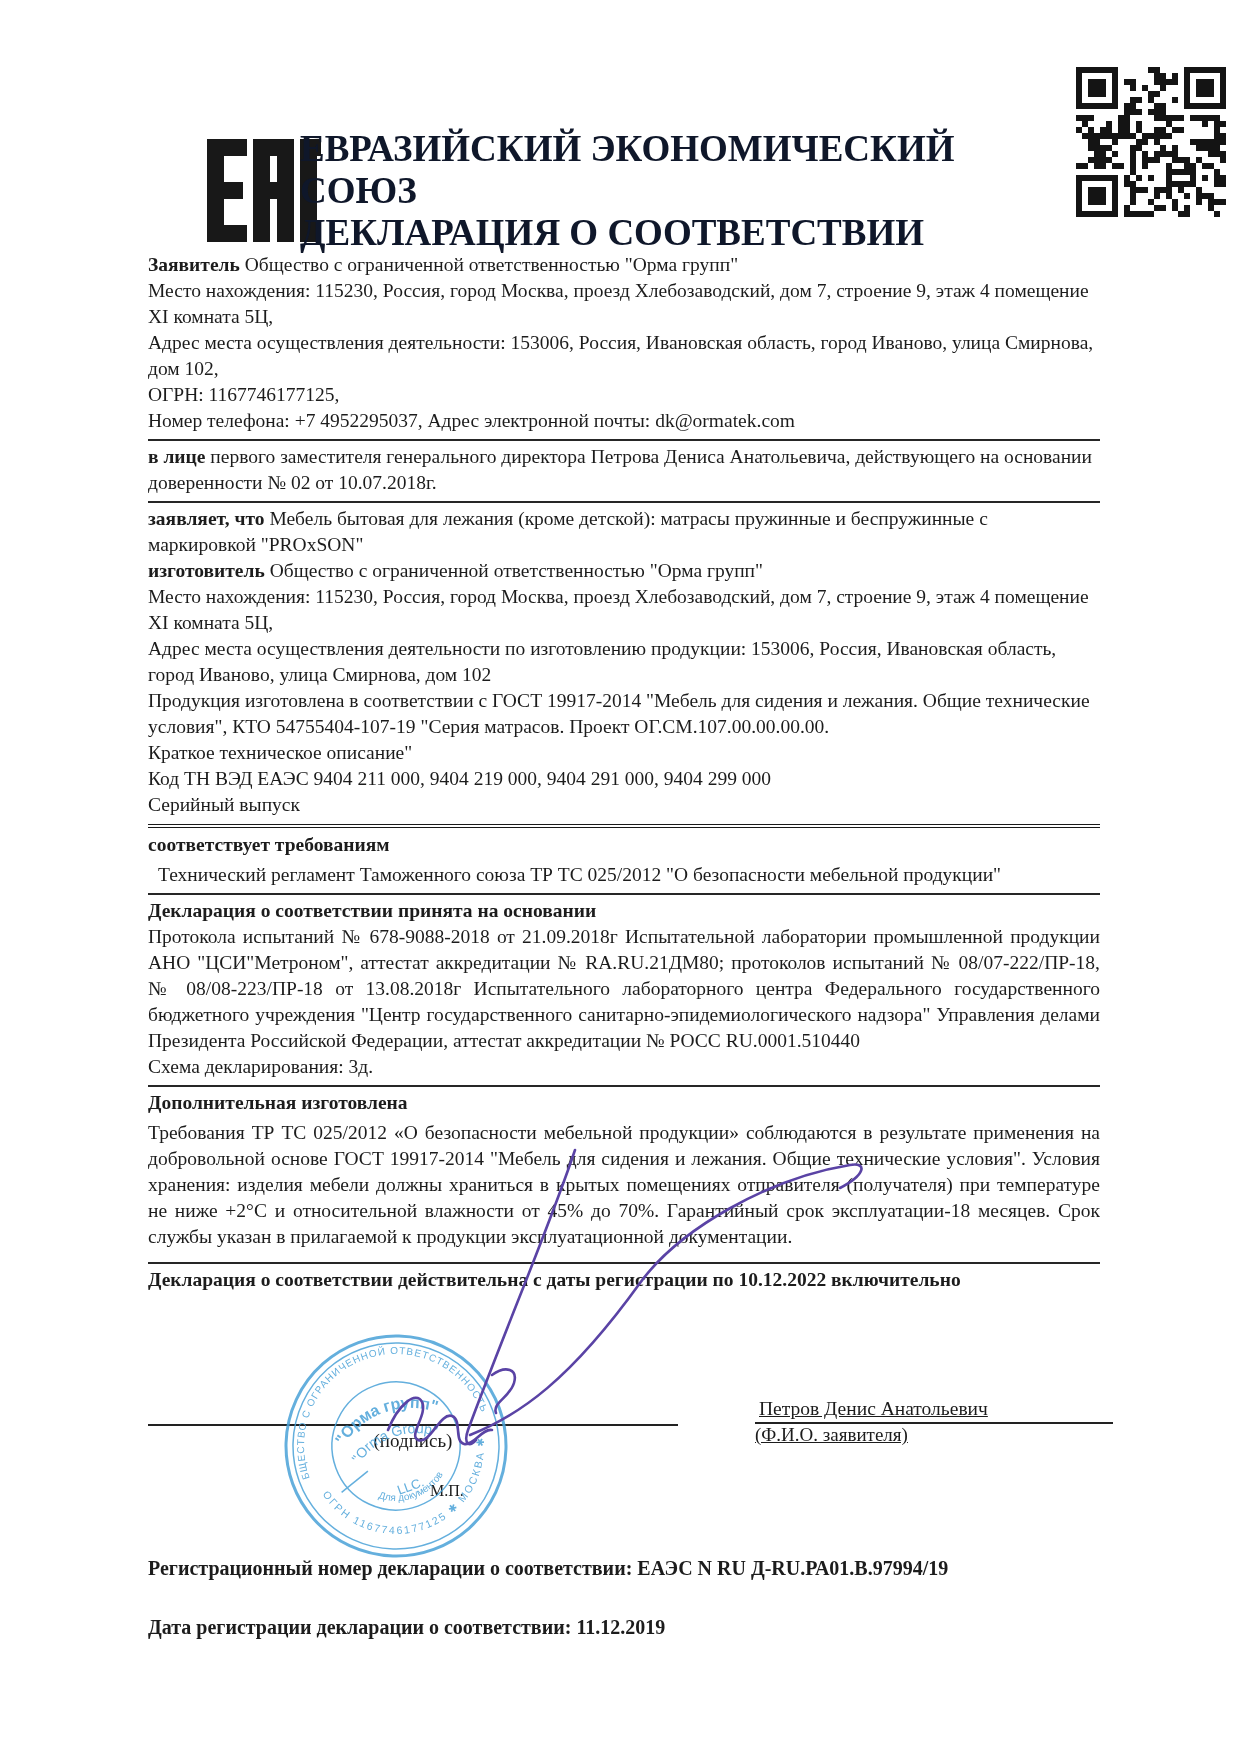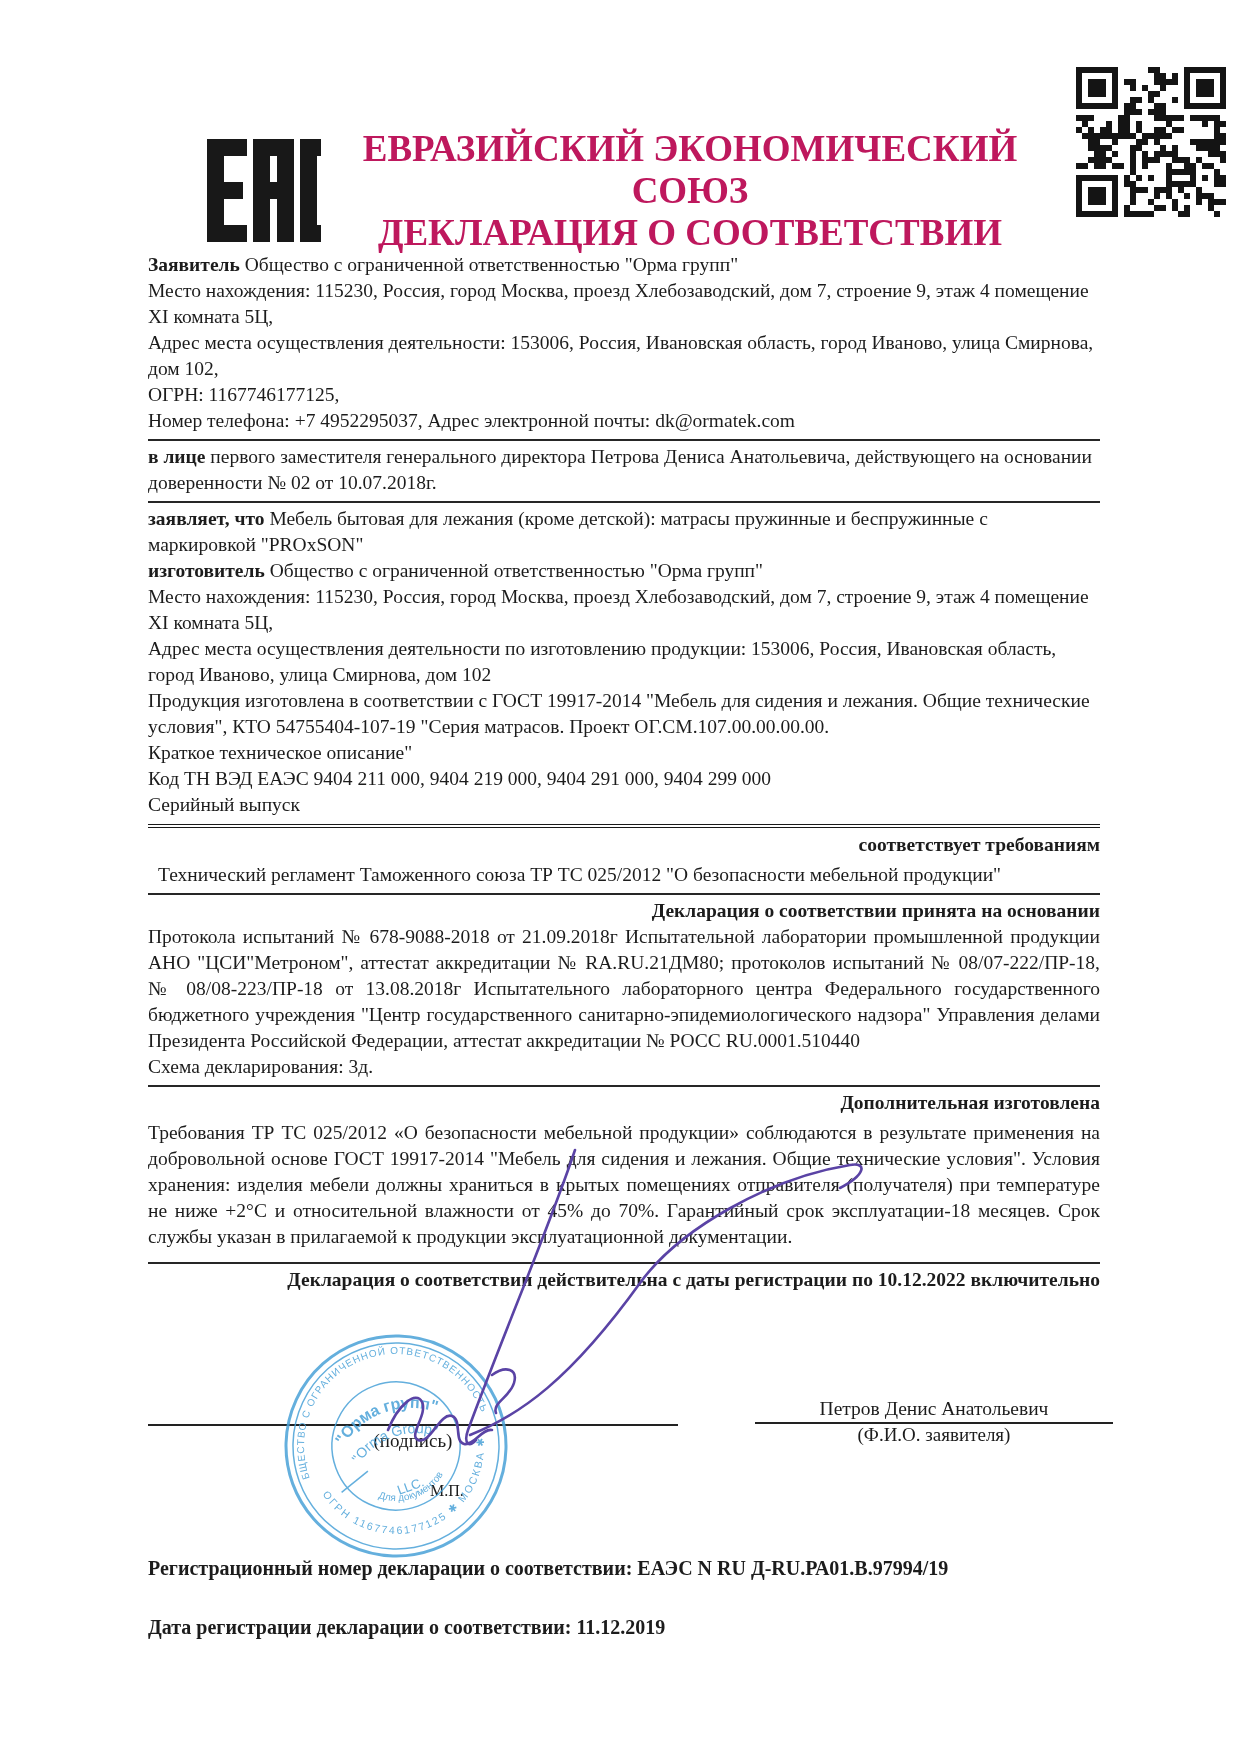--- a/index.html
+++ b/index.html
@@ -3,38 +3,38 @@
 <meta charset="utf-8">
 <style>
   html,body{margin:0;padding:0;background:#ffffff;}
   .page{
     position:relative;width:1240px;height:1754px;margin:0 auto;background:#fff;
     font-family:"Liberation Serif","DejaVu Serif",serif;color:#1c1c1c;overflow:hidden;
   }
   
   .eac-logo{position:absolute;left:207px;top:139px;}
   .title-block{
-    position:absolute;left:300px;top:128px;width:780px;text-align:center;
-    font-weight:bold;font-size:37px;line-height:42px;letter-spacing:0px;color:#be185d;
+    position:absolute;left:300px;top:128px;width:780px;text-align:left;
+    font-weight:bold;font-size:37px;line-height:42px;letter-spacing:0px;color:#0f172a;
   }
   .qr{position:absolute;left:1076px;top:66px;}
   
   .doc-body{position:absolute;left:148px;top:252px;width:952px;font-size:19.5px;line-height:26px;}
   .doc-body p{margin:0;}
-  .b{font-weight:bold;text-align:right;}
+  .b{font-weight:bold;}
   .just{text-align:justify;}
   .sep{border:none;border-top:2px solid #262626;margin:5px 0 3px 0;height:0;}
   .sep-thick{border-top:4px double #191919;margin:6px 0 4px 0;}
   .mt4{margin-top:4px !important;}
   .mb4{margin-bottom:4px !important;}
   
   .sig-area{position:absolute;left:148px;top:1398px;width:952px;font-size:19.5px;}
   .sig-left{position:absolute;left:0;top:14px;width:530px;text-align:center;}
   .sig-left .line{border-bottom:2.5px solid #222;height:12px;margin-bottom:4px;}
-  .sig-right{position:absolute;left:607px;top:0;width:358px;text-align:center;}
+  .sig-right{position:absolute;left:607px;top:0;width:358px;text-align:left;text-decoration:underline;}
   .sig-right .name{display:block;border-bottom:2.5px solid #222;padding:0 4px 2px 4px;}
   .caption{font-size:19px;}
   .mp{position:absolute;left:398px;top:1482px;font-size:16px;margin-left:32px;}
   .reg-line{position:absolute;left:148px;top:1548px;width:1000px;font-weight:bold;font-size:20px;margin-top:9px;}
   .date-line{position:absolute;left:148px;top:1616px;width:1000px;font-weight:bold;font-size:20px;}
   
   .stamp{position:absolute;left:271px;top:1321px;opacity:.85;}
   .sig-ink{position:absolute;left:250px;top:1130px;pointer-events:none;}
 </style>
 </head>

